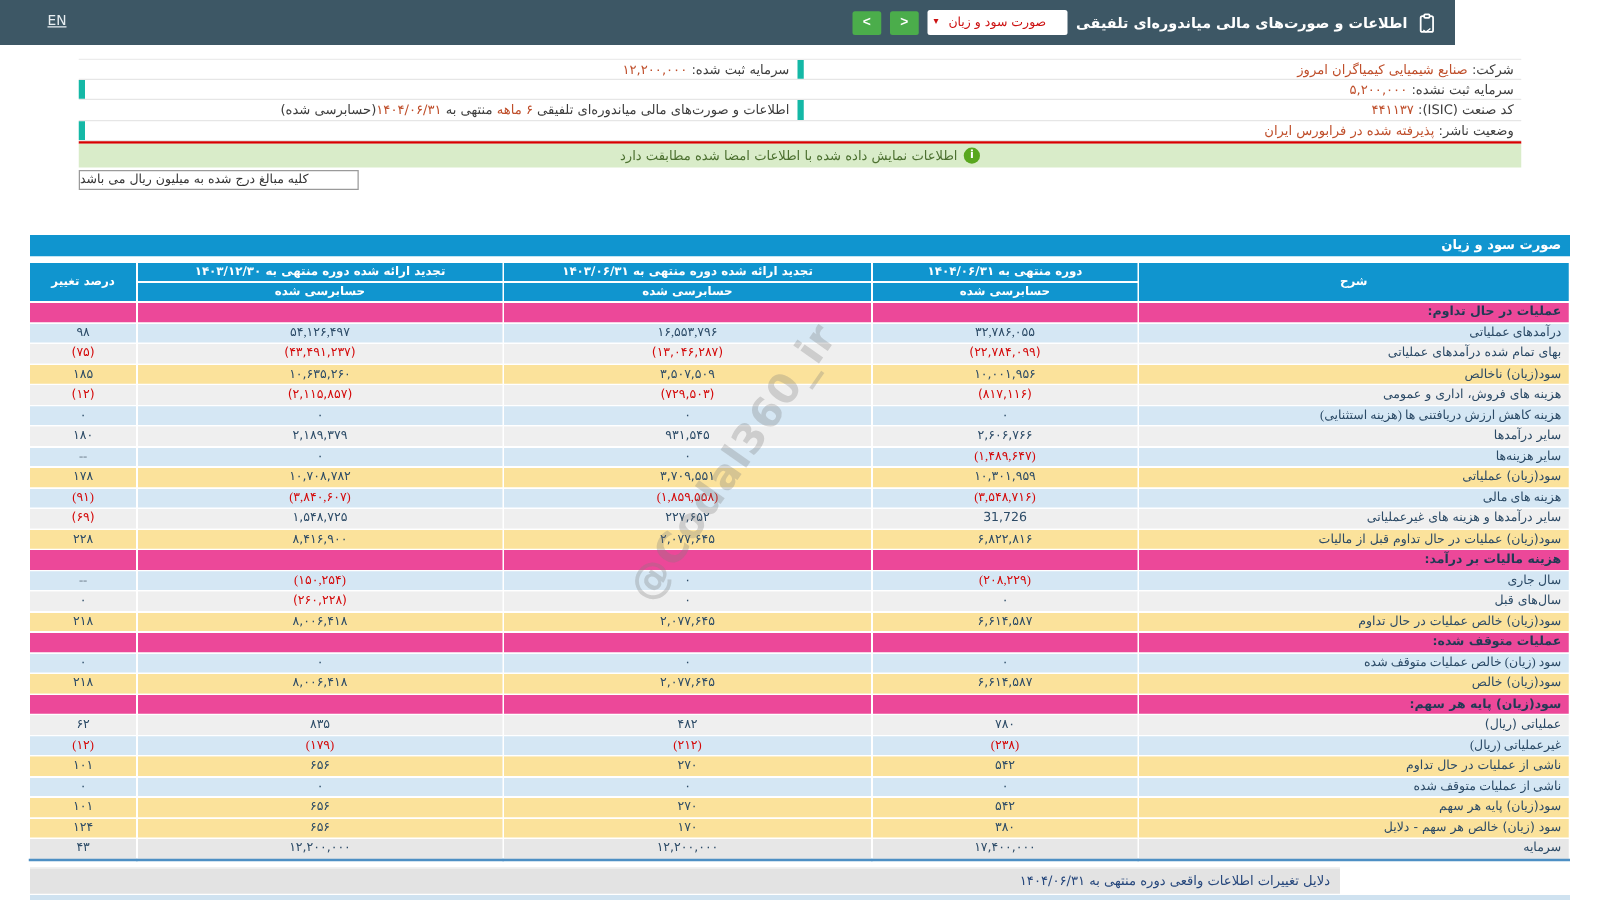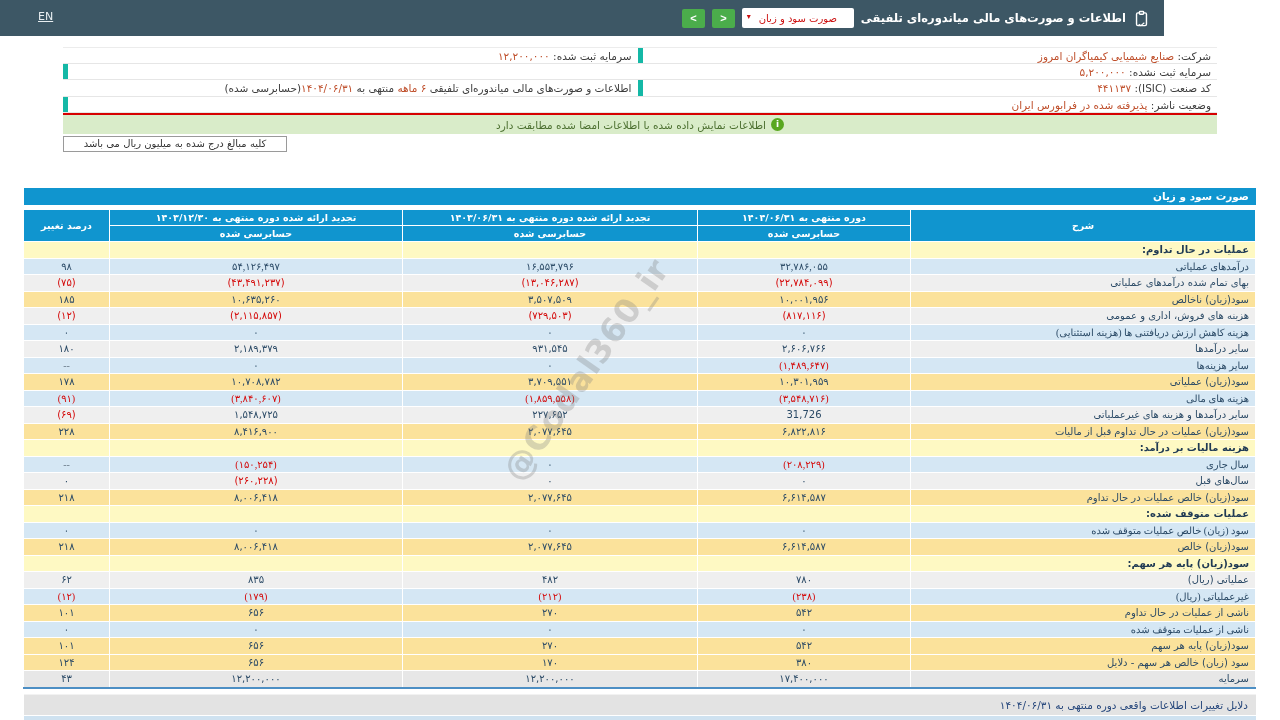--- a/index.html
+++ b/index.html
@@ -27,44 +27,44 @@
   .info-label { color:#3d3d3d; }
   .info-value { color:#bf4e2a; }
   .ltr { direction:ltr; unicode-bidi:isolate; }
 
   .red-line { position:absolute; left:63px; top:113px; width:1154px; height:2px; background:#d60000; }
   .green-bar { position:absolute; left:63px; top:115px; width:1154px; height:19px; background:#d9ecc9;
                display:flex; align-items:center; justify-content:center; gap:5px; font-size:10.5px; color:#4c7030; }
   .info-icon { width:13px; height:13px; border-radius:50%; background:#59a71f; color:#fff; font-size:9px; font-weight:700;
                line-height:13px; text-align:center; display:inline-block; }
   .amounts-note { position:absolute; left:63px; top:136px; width:224px; height:16px; border:1px solid #9a9a9a;
-                  line-height:14px; text-align:center; font-size:10px; color:#333; background:#fff; }
+                  line-height:14px; text-align:left; font-size:10px; color:#333; background:#fff; }
 
   
   .tbl-wrap { position:absolute; left:24px; top:188px; width:1232px; }
   .tbl-title { height:17px; line-height:17px; background:#1095cf; color:#fff; font-size:10.5px; font-weight:700;
                padding:0 7px; margin-bottom:4px; }
   table.tbl { width:1232px; border-collapse:collapse; table-layout:fixed;
               border-left:1px solid #b9d3e6; border-right:1px solid #b9d3e6; border-bottom:2px solid #4d8fc4; }
   col.w-desc{ width:345px; } col.w-v1{ width:213px; } col.w-v2{ width:295px; } col.w-v3{ width:293px; } col.w-pct{ width:86px; }
   .tbl th { background:#1095cf; color:#fff; font-size:9.5px; font-weight:700; height:16px; border:1px solid #fff;
             text-align:center; padding:0; white-space:nowrap; overflow:hidden; }
   .tbl td { height:15.5px; line-height:15.5px; font-size:10px; border:1px solid #fff; padding:0;
             white-space:nowrap; overflow:hidden; }
   td.c-desc { text-align:right; padding:0 6px; color:#2b4a66; }
   td.c-val  { text-align:center; direction:ltr; color:#2b4a66; }
   tr.r-blue td    { background:#d5e7f4;font-family:Liberation Serif, serif; }
   tr.r-plain td   { background:#efefef; }
   tr.r-yellow td  { background:#fbe29b; }
   tr.r-capital td { background:#e7e7e7; }
-  tr.r-section td { background:#fef9c3; color:#1f3a54; font-weight:700; }
+  tr.r-section td { background:#ec4899; color:#1f3a54; font-weight:700; }
   td.c-val.neg { color:#d40808; }
   td.c-val.dash { color:#6b7b8a; }
 
-  .footer-bar { position:absolute; left:24px; top:694px; width:1232px; height:21px; line-height:21px;
+  .footer-bar { position:absolute; left:24px; top:694px; width:1048px; height:21px; line-height:21px;
                 background:#e3e3e3; color:#26477c; font-size:10.5px; padding:0 8px; white-space:nowrap;
                 border-top:1px solid #f2f2f2; }
   .bottom-strip { position:absolute; left:24px; top:716px; width:1232px; height:4px; background:#cfe2f0; }
 
   .watermark { position:absolute; left:455px; top:350px; transform:rotate(-55deg); color:rgba(125,125,125,0.30);
                font-size:33px; font-weight:700; direction:ltr; white-space:nowrap; pointer-events:none; letter-spacing:1px; }
 </style>
 </head>
 <body>
 

